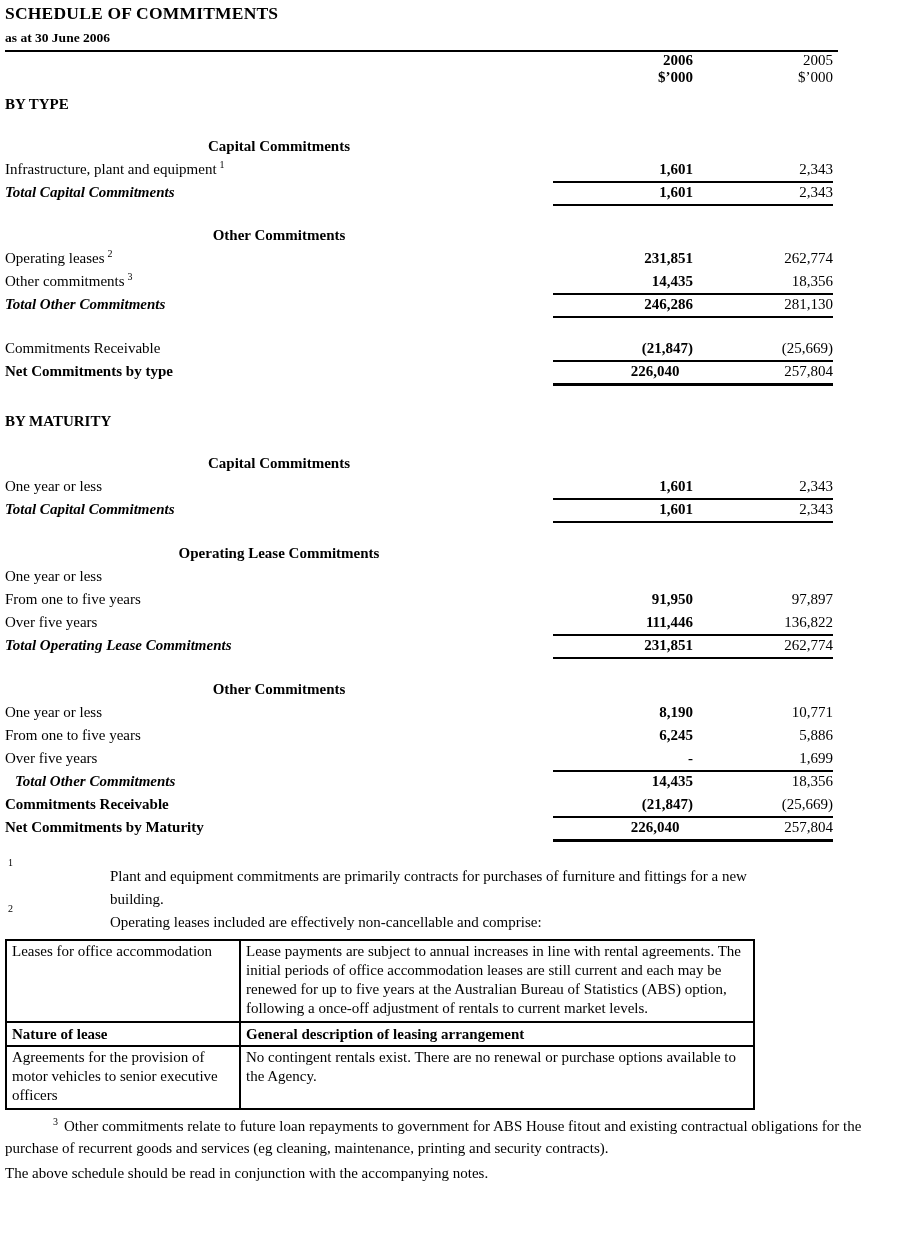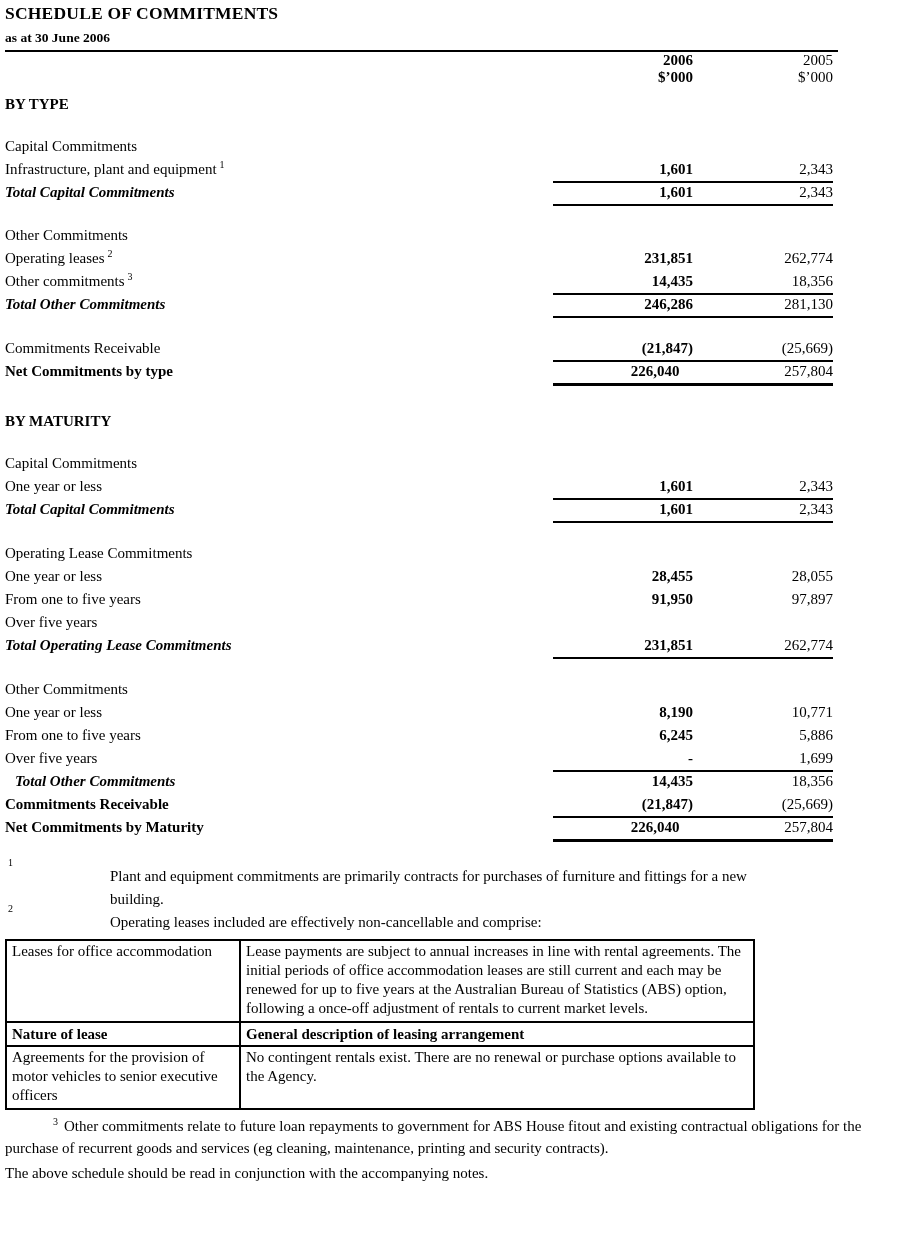--- a/index.html
+++ b/index.html
@@ -21,21 +21,21 @@
   .v { width:140px; text-align:right; }
   .v2006 { font-weight:bold; }
   sup { font-size:10px; margin-left:3px; line-height:0; }
 
   .colhead-row { line-height:17px; height:17px; }
   .colhead-row .vals { height:17px; }
   .colhead-row.first { }
   .sec-head .lbl { font-weight:bold; }
   .sec-head { margin-top:7px; }
   .sec-head2 { margin-top:27px; }
-  .group .lbl { font-weight:normal; }
+  .group .lbl { font-weight:bold;text-align:center; }
   .total .lbl { font-weight:bold; font-style:italic; }
   .boldrow .lbl { font-weight:bold; }
   .indent .lbl { padding-left:10px; }
   .gap19 { margin-top:19px; }
   .gap20 { margin-top:20px; }
   .gap21 { margin-top:21px; }
   .u1 .vals { border-bottom:2px solid #000; }
   .u2 .vals { border-bottom:3px solid #000;gap:27px; }
 
   .notes { margin-top:26px; width:898px; }
@@ -169,34 +169,34 @@
         <span class="v v2005">2,343</span>
       </span>
     </div>
 
     <div class="row group gap21">
       <span class="lbl">Operating Lease Commitments</span>
       <span class="vals"></span>
     </div>
     <div class="row item">
       <span class="lbl">One year or less</span>
-      <span class="vals">
-        <span class="v v2006">28,455</span>
-        <span class="v v2005">28,055</span>
-      </span>
     </div>
     <div class="row item">
       <span class="lbl">From one to five years</span>
       <span class="vals">
         <span class="v v2006">91,950</span>
         <span class="v v2005">97,897</span>
       </span>
     </div>
     <div class="row item u1">
       <span class="lbl">Over five years</span>
+      <span class="vals">
+        <span class="v v2006">111,446</span>
+        <span class="v v2005">136,822</span>
+      </span>
     </div>
     <div class="row total u1">
       <span class="lbl">Total Operating Lease Commitments</span>
       <span class="vals">
         <span class="v v2006">231,851</span>
         <span class="v v2005">262,774</span>
       </span>
     </div>
 
     <div class="row group gap21">

